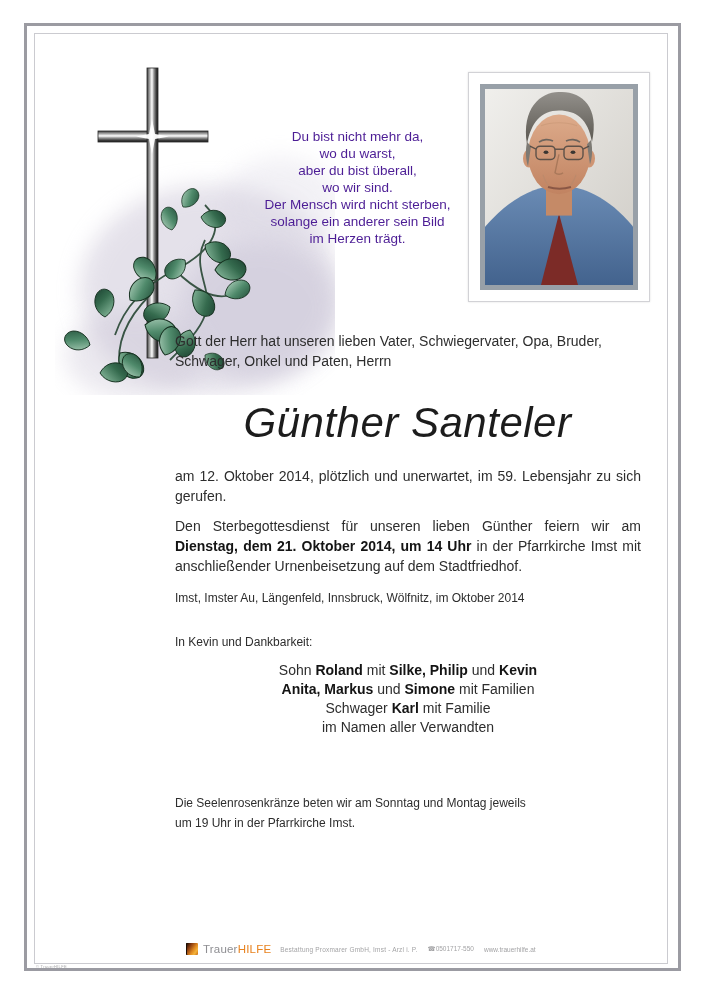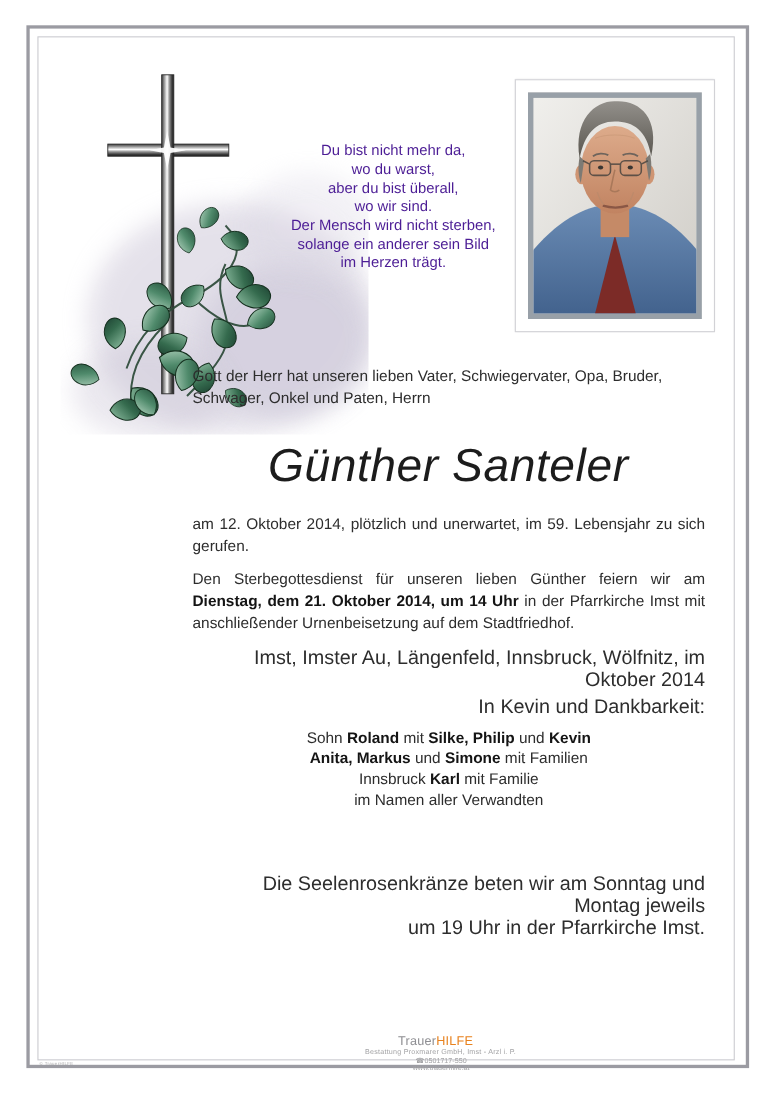--- a/index.html
+++ b/index.html
@@ -22,29 +22,29 @@
   .photo-border svg{display:block;width:100%;height:100%;}
   
   .poem{left:180px;top:128px;width:355px;text-align:center;white-space:pre-line;
     font-size:13.5px;line-height:17px;color:#4c1d95;}
   .intro{left:175px;top:331px;width:468px;font-size:14px;line-height:20px;}
   .deceased-name{left:175px;top:399px;width:465px;text-align:center;
     font-style:italic;font-size:42px;font-weight:300;letter-spacing:.5px;color:#1c1c1c;}
   .para-justify{left:175px;width:466px;font-size:14px;line-height:20px;text-align:justify;}
   .death-para{top:451px;margin-top:15px;}
   .service-para{top:516px;}
-  .centered-line{left:175px;width:466px;text-align:right;font-size:18px;line-height:20px;}
+  .centered-line{left:175px;width:466px;text-align:left;font-size:12px;line-height:20px;}
   .places{top:588px;}
   .gratitude{top:632px;}
   .family{left:175px;top:661px;width:466px;text-align:center;font-size:14px;line-height:19px;}
   .family-line{height:19px;}
   .rosary{top:793px;white-space:pre-line;}
   .b{font-weight:bold;color:#141414;text-align:right;}
   
-  .footer{left:186px;top:941px;width:420px;height:16px;display:flex;align-items:center;flex-direction:column;}
+  .footer{left:186px;top:941px;width:420px;height:16px;display:flex;align-items:center;}
   .logo-square{width:12px;height:12px;margin-right:5px;border-radius:1px;
     background:linear-gradient(125deg,#2a1305 8%,#8a3c10 30%,#e08a22 60%,#f4b43a 78%,#c86a15 100%);
     box-shadow:inset 1px 0 0 #1a0c03;}
   .brand{font-size:11.5px;letter-spacing:.2px;}
   .brand-trauer{color:#8e8e92;}
   .brand-hilfe{color:#e8821e;}
   .footer-info{font-size:6.5px;color:#a3a3a5;margin-left:9px;letter-spacing:.2px;}
   .footer-phone{font-size:6.5px;color:#a3a3a5;margin-left:10px;}
   .footer-site{font-size:6.5px;color:#a3a3a5;margin-left:10px;}
   .copyright{left:36px;top:964px;font-size:4px;color:#a9a9ab;letter-spacing:.3px;}
@@ -204,21 +204,21 @@
 
 <div class="abs para-justify service-para"><span>Den Sterbegottesdienst für unseren lieben Günther feiern wir am </span><span class="b">Dienstag, dem 21. Oktober 2014, um 14 Uhr</span><span> in der Pfarrkirche Imst mit anschließender Urnenbeisetzung auf dem Stadtfriedhof.</span></div>
 
 <div class="abs centered-line places">Imst, Imster Au, Längenfeld, Innsbruck, Wölfnitz, im Oktober 2014</div>
 
 <div class="abs centered-line gratitude">In Kevin und Dankbarkeit:</div>
 
 <div class="abs family">
   <div class="family-line"><span>Sohn </span><span class="b">Roland</span><span> mit </span><span class="b">Silke, Philip</span><span> und </span><span class="b">Kevin</span></div>
   <div class="family-line"><span class="b">Anita, Markus</span><span> und </span><span class="b">Simone</span><span> mit Familien</span></div>
-  <div class="family-line"><span>Innsbruck </span><span class="b">Karl</span><span> mit Familie</span></div>
+  <div class="family-line"><span>Schwager </span><span class="b">Karl</span><span> mit Familie</span></div>
   <div class="family-line"><span>im Namen aller Verwandten</span></div>
 </div>
 
 <div class="abs centered-line rosary">Die Seelenrosenkränze beten wir am Sonntag und Montag jeweils
 um 19 Uhr in der Pfarrkirche Imst.</div>
 
 <div class="abs footer">
   <span class="logo-square"></span>
   <span class="brand"><span class="brand-trauer">Trauer</span><span class="brand-hilfe">HILFE</span></span>
   <span class="footer-info">Bestattung Proxmarer GmbH, Imst - Arzl i. P.</span>

